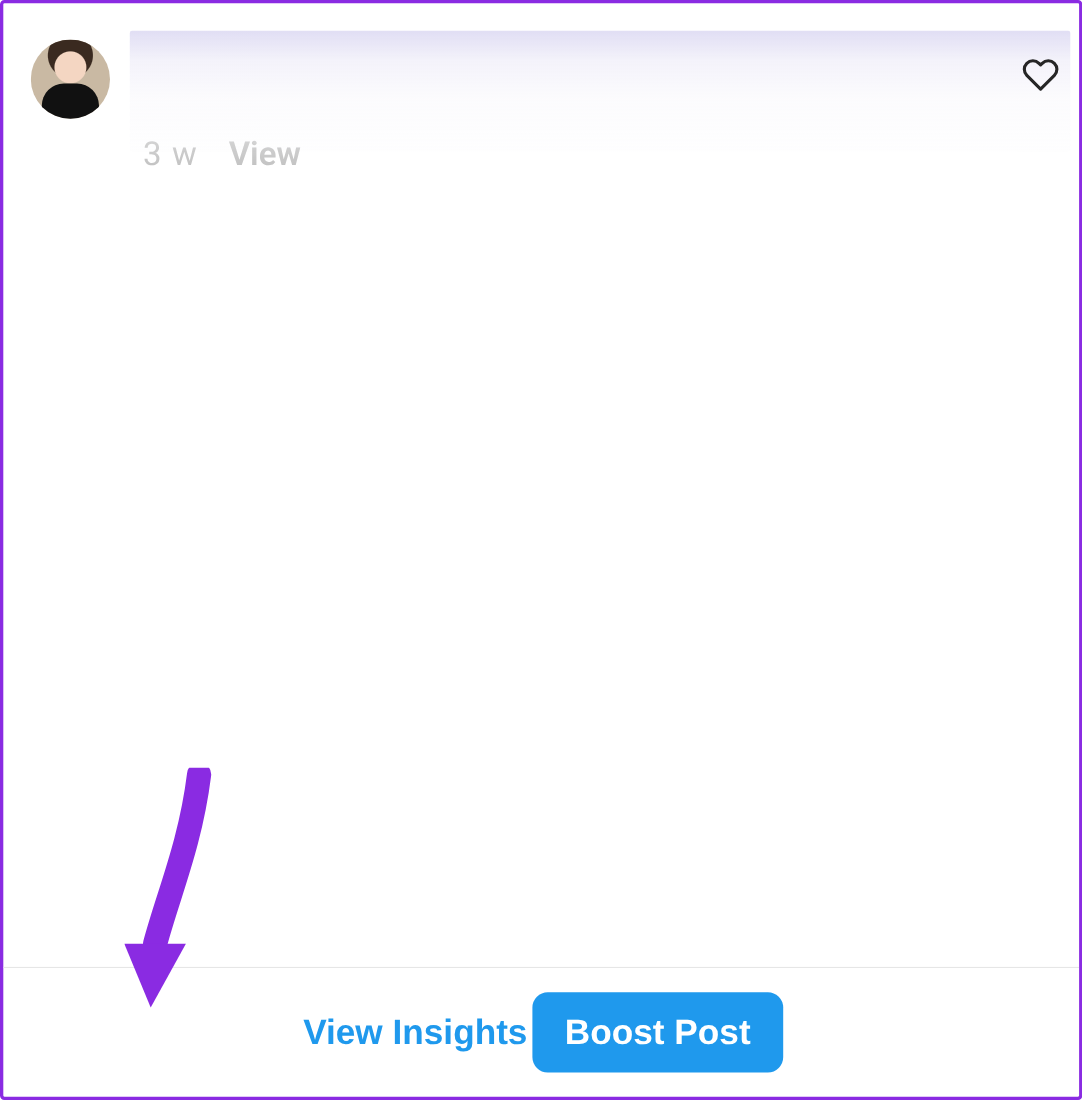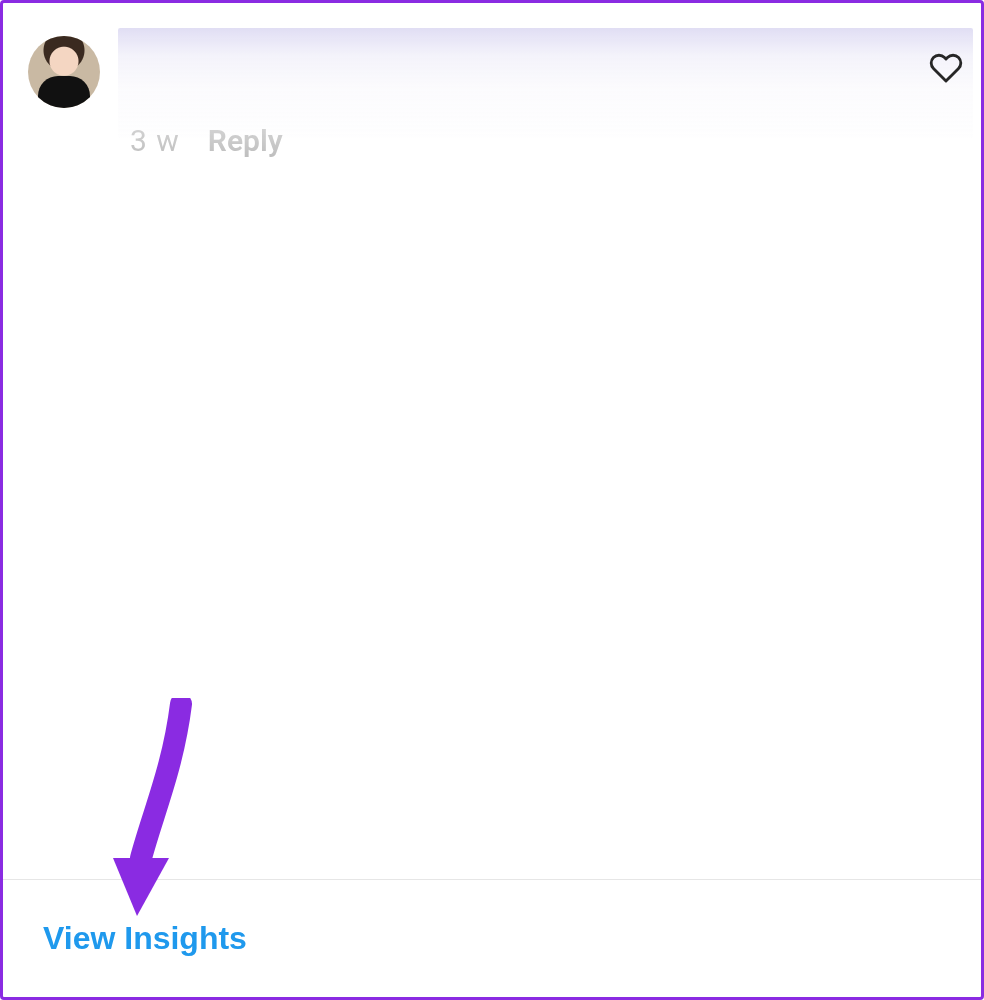--- a/index.html
+++ b/index.html
@@ -100,21 +100,21 @@
       background: #e6e6e6;
     }
 
     .action-bar {
       position: absolute;
       left: 0; right: 0;
       top: 877px;
       bottom: 0;
       display: flex;
       align-items: center;
-      justify-content: space-between;
+      justify-content: center;
       padding: 0 36px;
     }
     .view-insights {
       color: #1f99ed;
       font-size: 32px;
       font-weight: 600;
       cursor: pointer;
       background: none; border: none;
       padding: 6px 4px;
     }
@@ -153,27 +153,28 @@
   </div>
 
   <span class="like-icon">
     <svg viewBox="0 0 24 24" width="34" height="34" fill="none" stroke="#262626" stroke-width="2" stroke-linecap="round" stroke-linejoin="round">
       <path d="M20.84 4.61a5.5 5.5 0 0 0-7.78 0L12 5.67l-1.06-1.06a5.5 5.5 0 0 0-7.78 7.78L12 21.23l8.84-8.84a5.5 5.5 0 0 0 0-7.78z"></path>
     </svg>
   </span>
 
   <div class="meta-row">
     <span class="meta-time">3 w</span>
-    <span class="meta-reply">Reply</span>
+    <span class="meta-reply">View</span>
   </div>
 
   <div class="hr"></div>
 
   <div class="action-bar">
     <button class="view-insights">View Insights</button>
+    <button class="boost-post">Boost Post</button>
   </div>
 
   <svg class="arrow-annotation" viewBox="0 0 80 220">
     <defs>
       <linearGradient id="arrGrad" x1="0" y1="0" x2="0" y2="1">
         <stop offset="0%" stop-color="#8a2be2"></stop>
         <stop offset="100%" stop-color="#8a2be2"></stop>
       </linearGradient>
     </defs>
 

